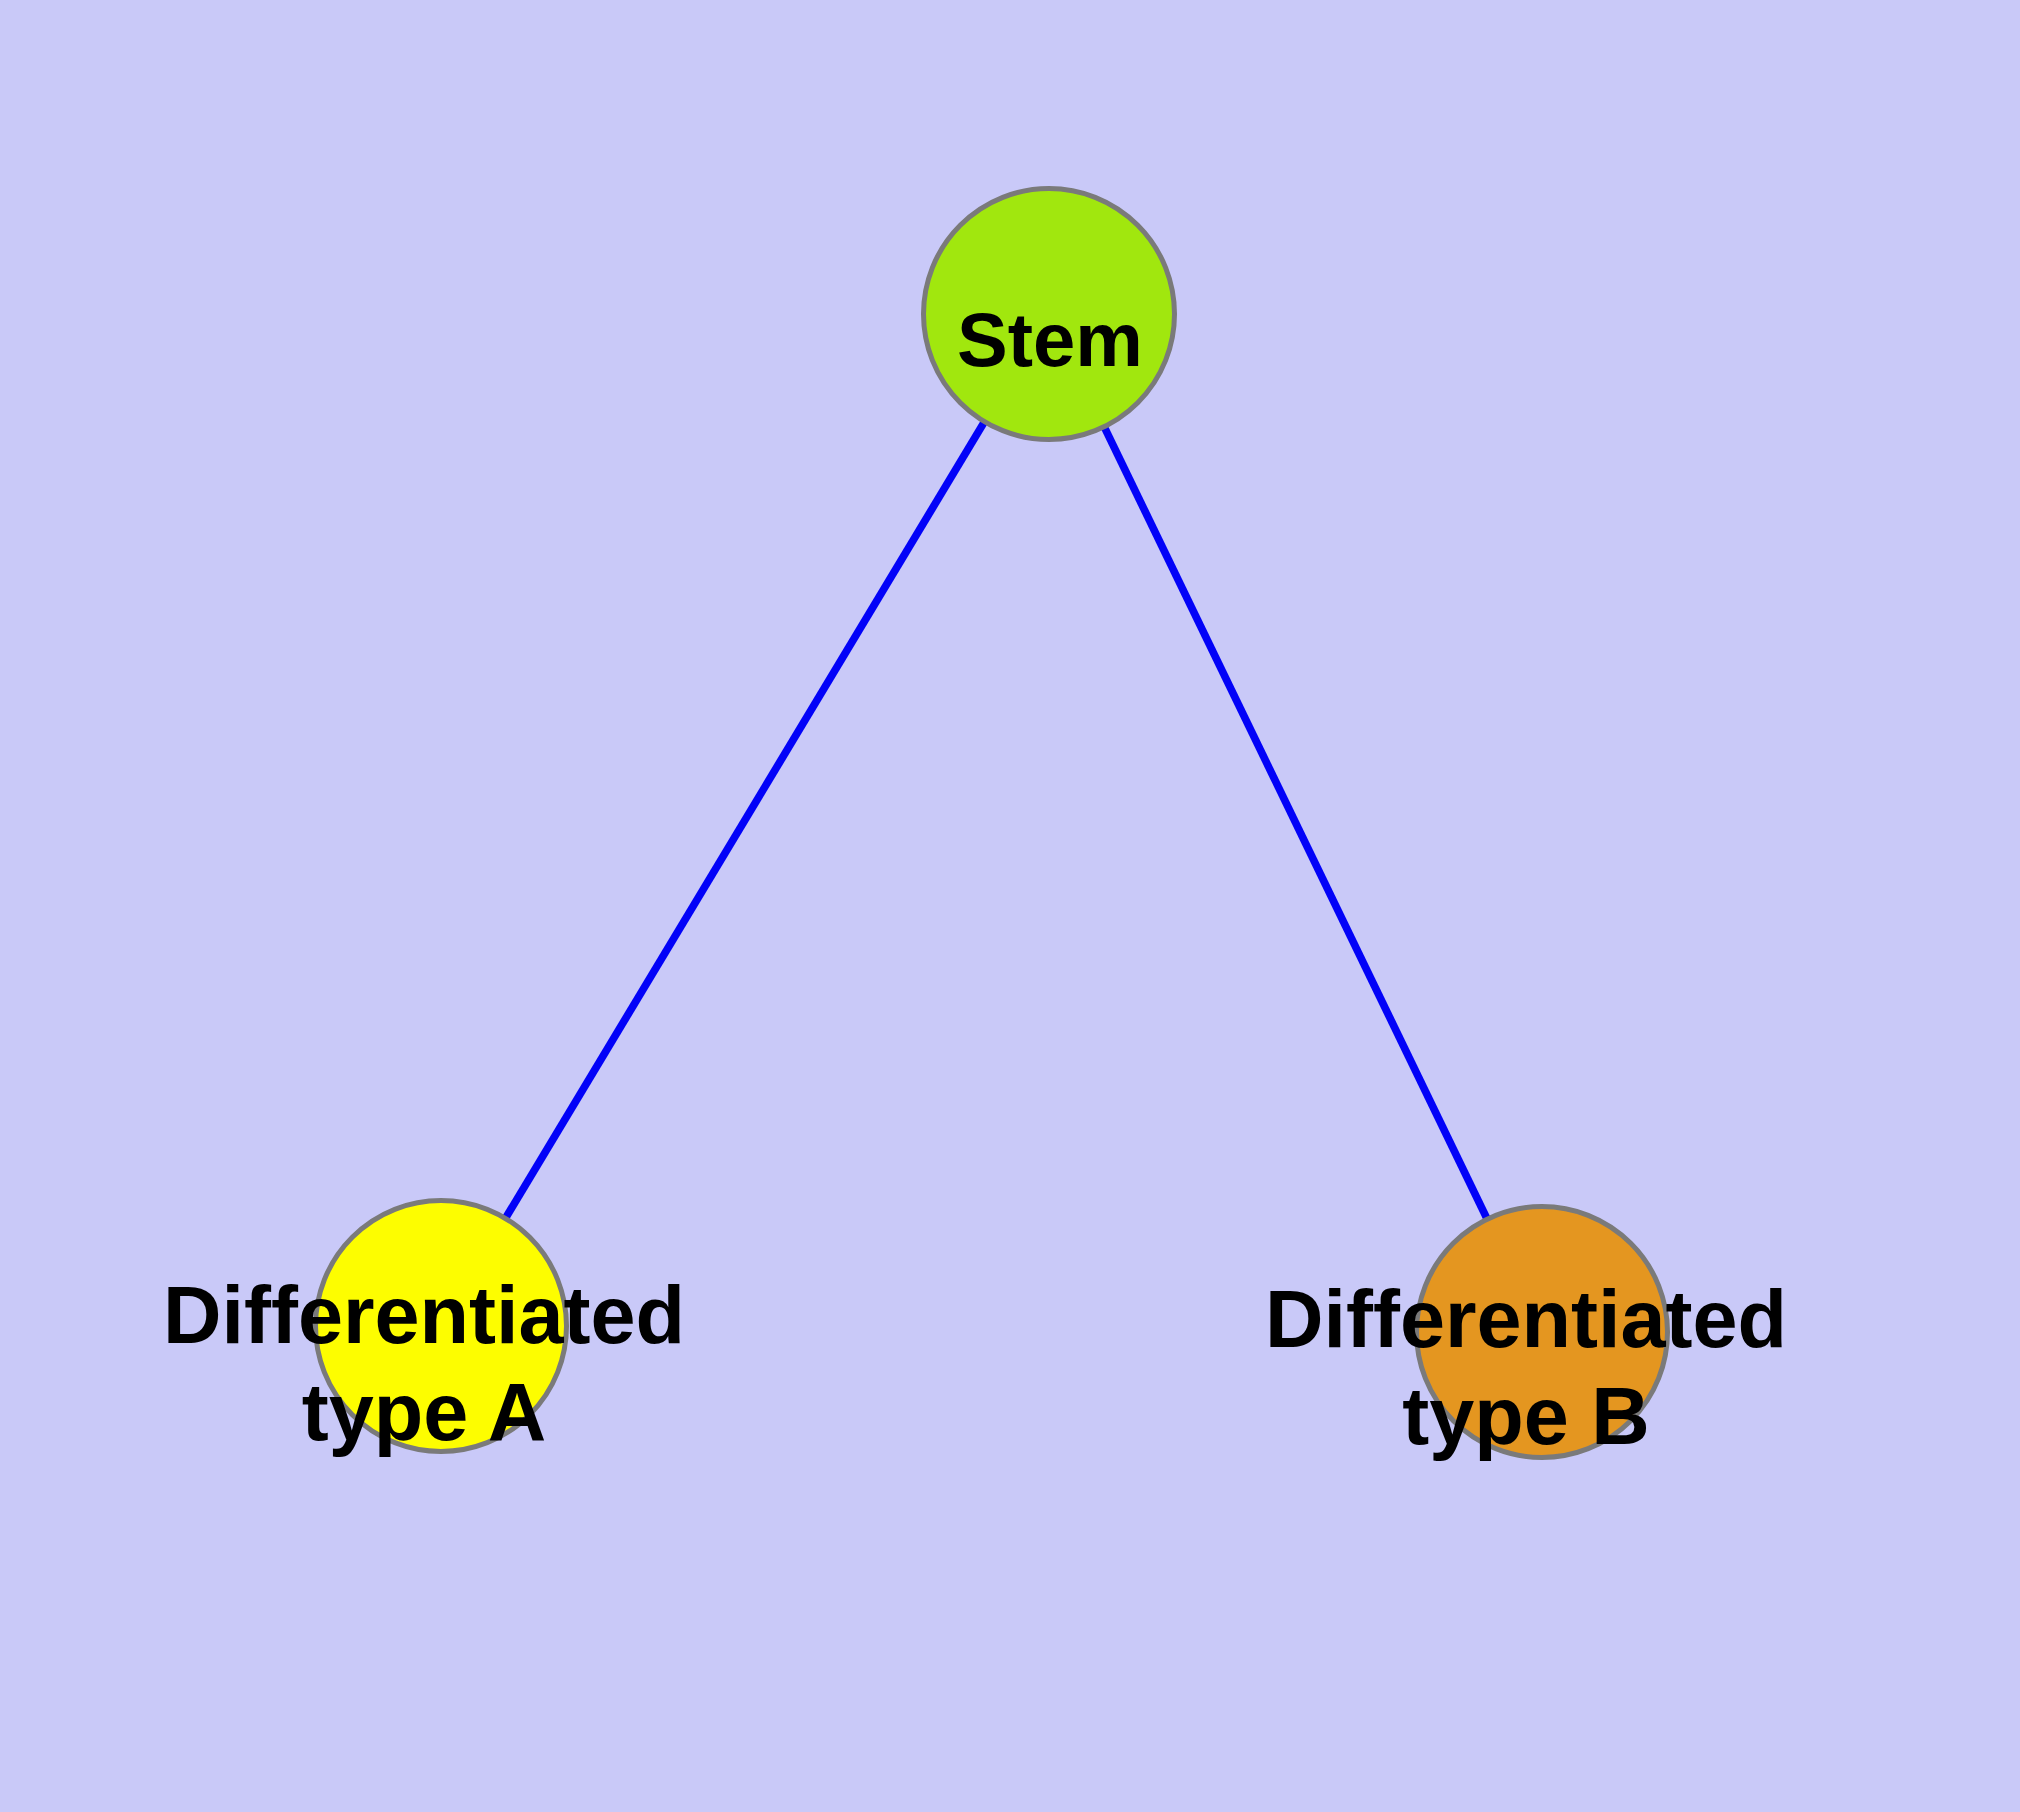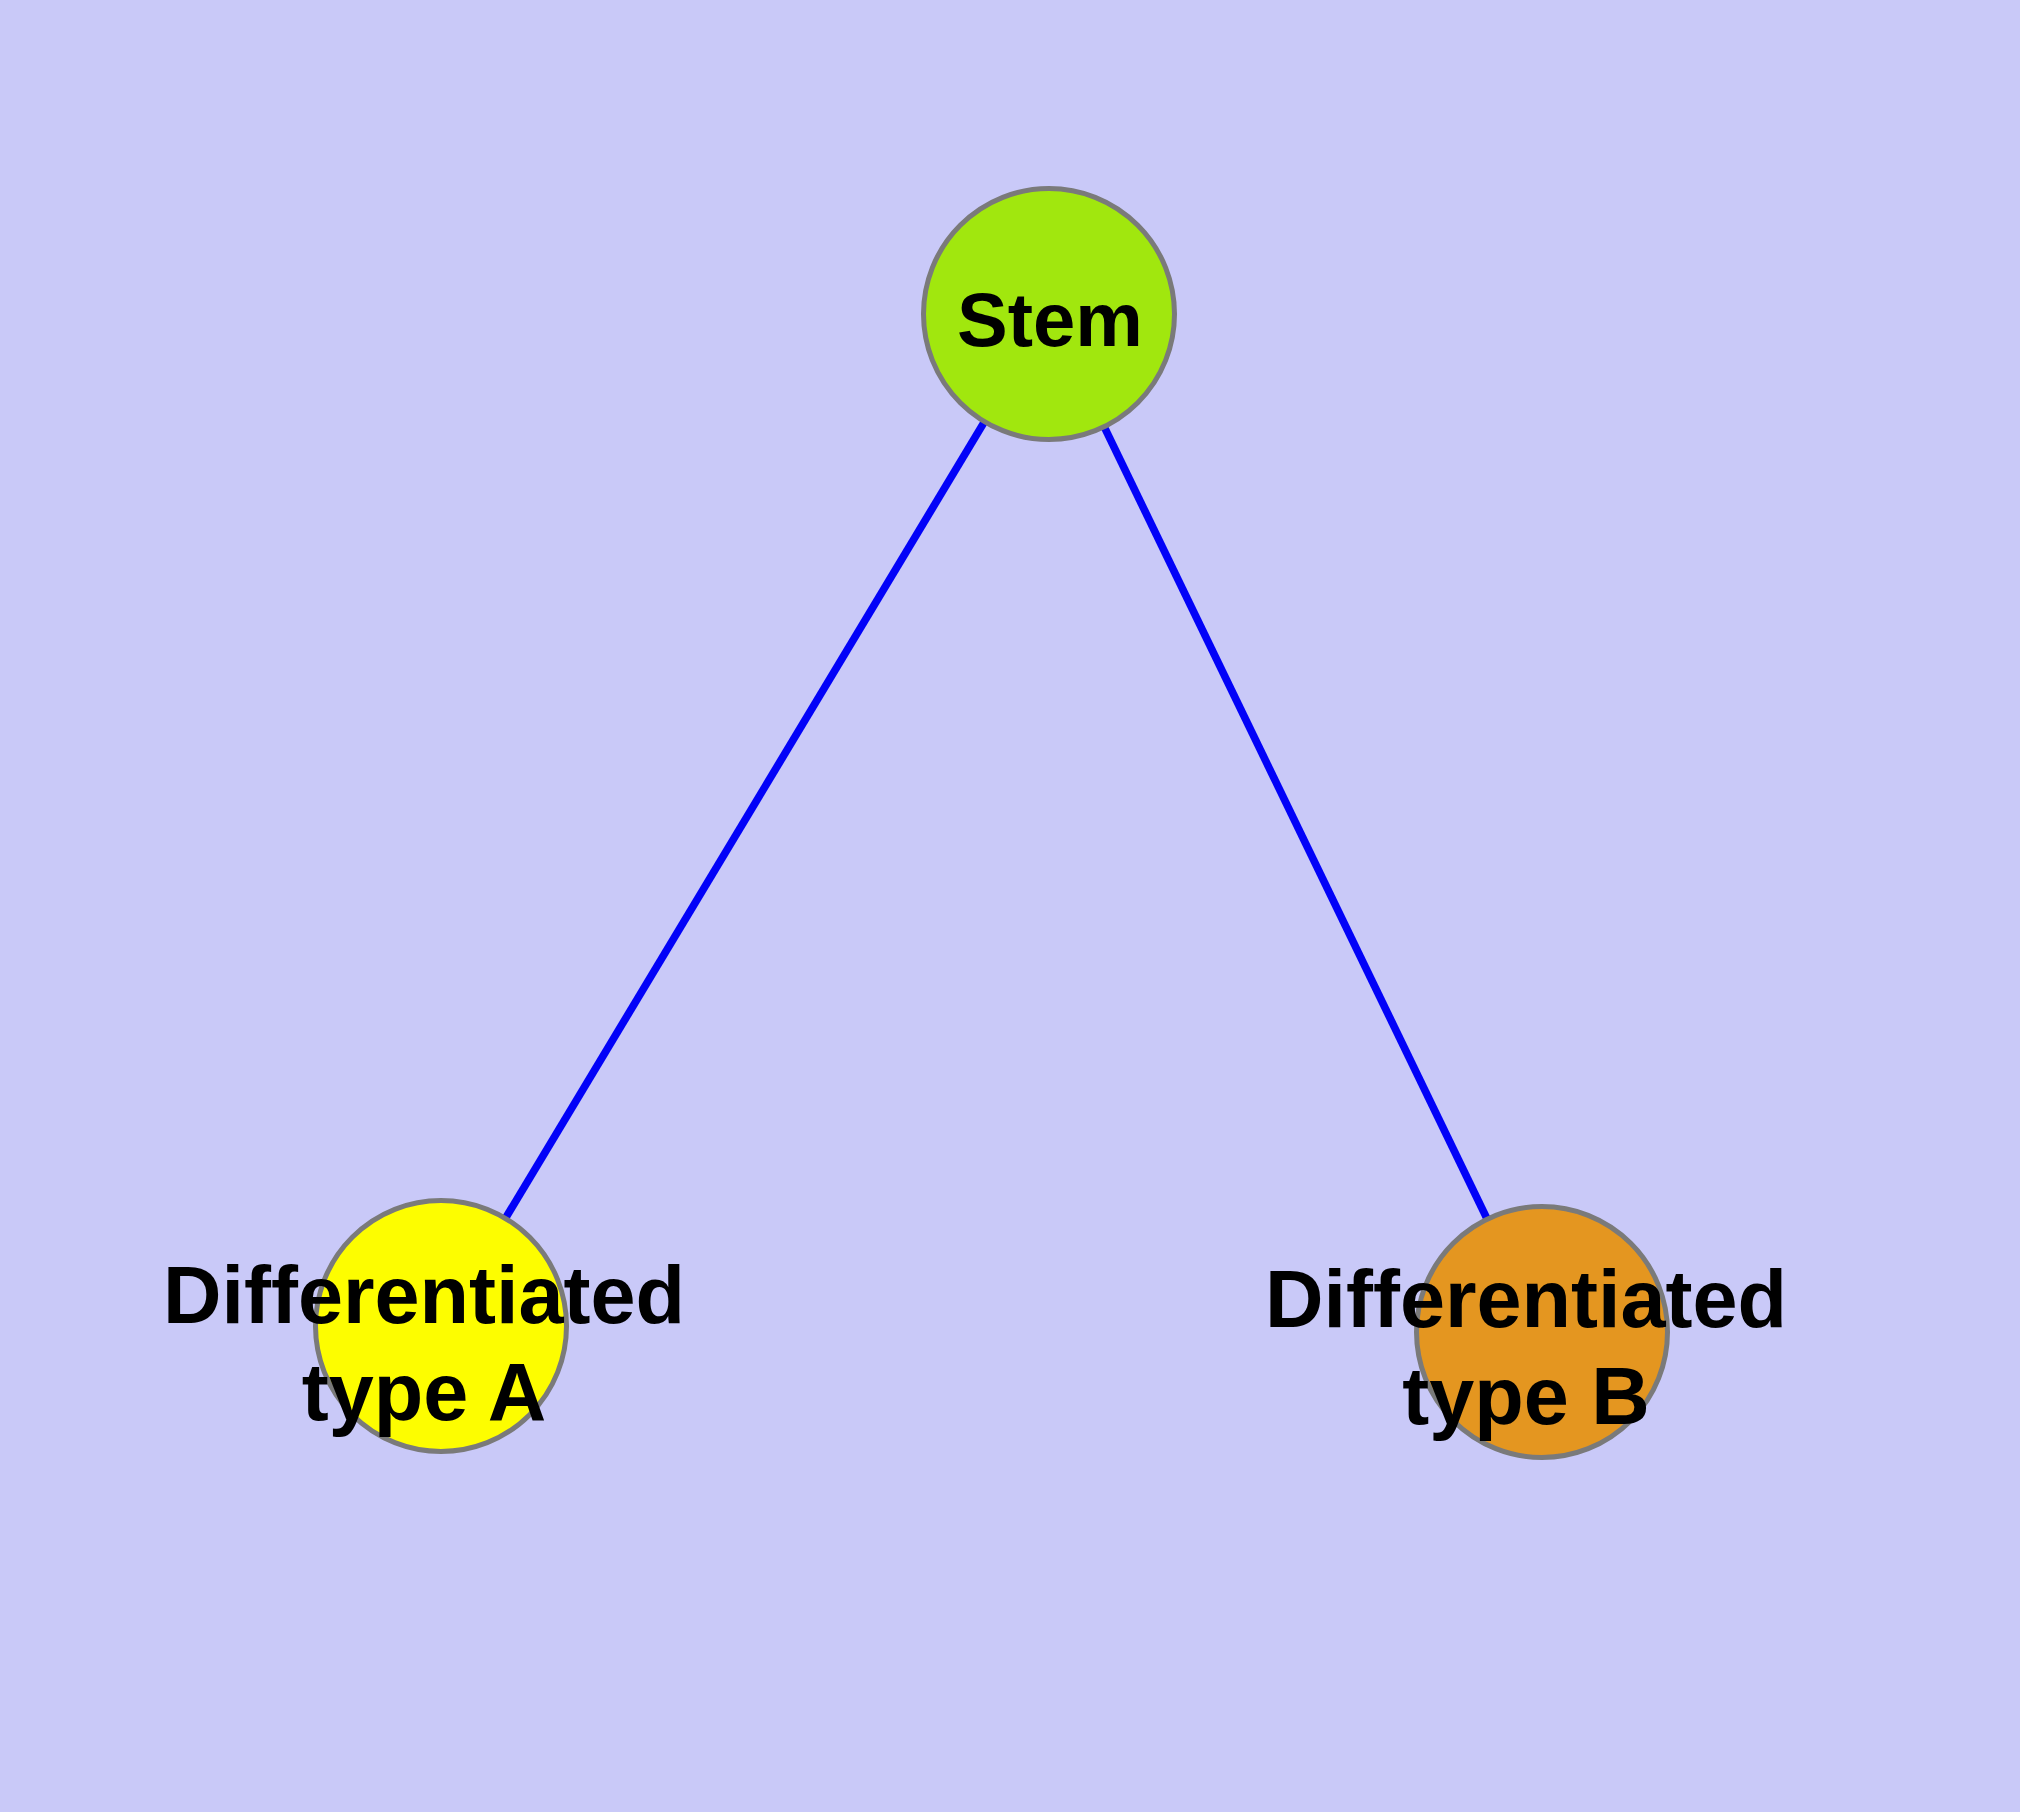--- a/index.html
+++ b/index.html
@@ -41,20 +41,21 @@
     position: absolute;
     transform: translate(-50%, -50%);
     z-index: 3;
     color: #000000;
     font-weight: bold;
     font-size: 81px;
     line-height: 1.2;
     text-align: center;
     white-space: pre-line;
     letter-spacing: 0;
+    margin-top: 20px;
   }
   #label-stem   { left: 1050px; top: 320px;  font-size: 76px; }
   #label-type-a { left: 424px;  top: 1344px; }
   #label-type-b { left: 1526px; top: 1348px; }
 </style>
 </head>
 <body>
 
 <div id="canvas" style="background: rgb(201, 201, 248);">
 

